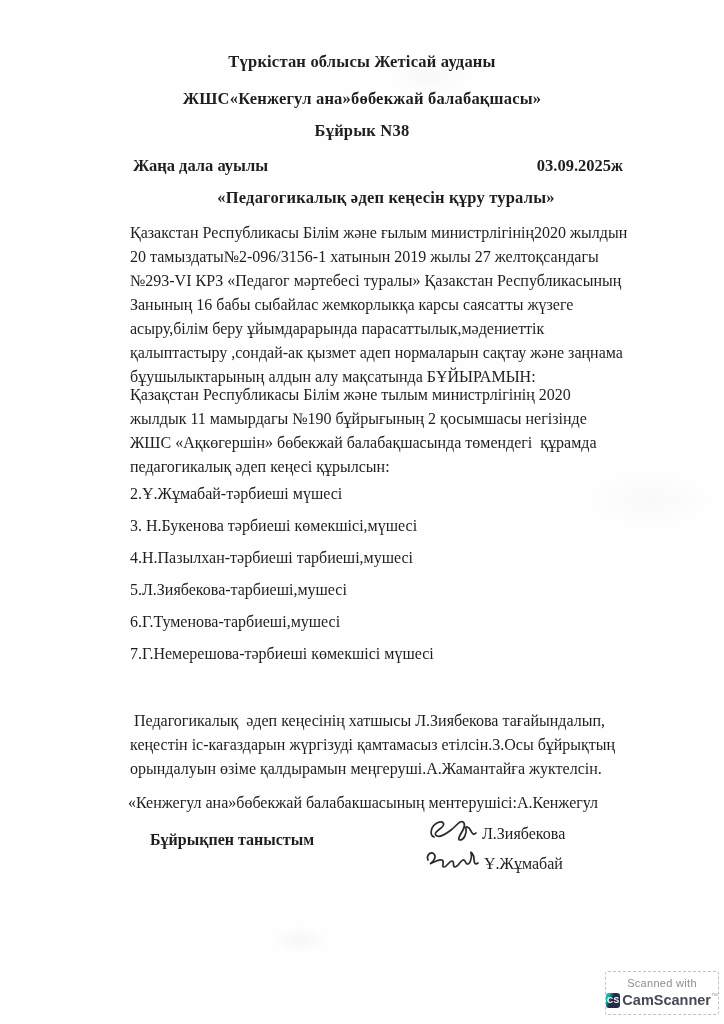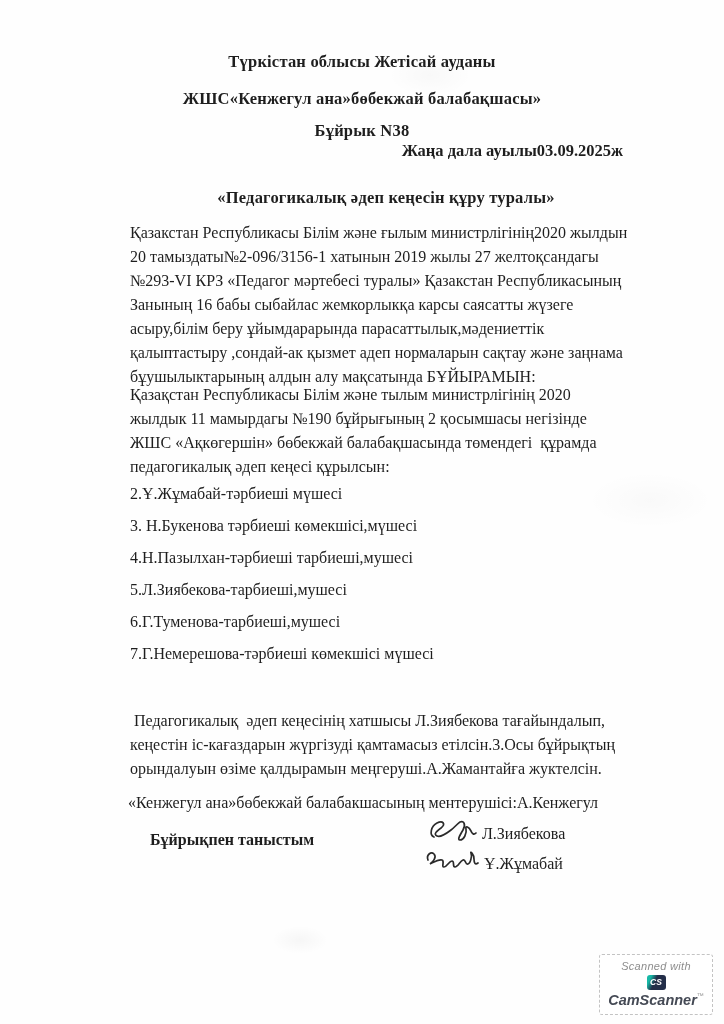--- a/index.html
+++ b/index.html
@@ -32,25 +32,25 @@
     font-size: 16.5px;
     font-weight: 700;
     letter-spacing: 0.2px;
   }
   .hdr1 { top: 52px; }
   .hdr2 { top: 89px; }
   .order-no { top: 121px; }
   .doc-title { top: 188px; font-weight: 700; padding-left: 24px; }
   .place-date {
     position: absolute;
-    top: 141px;
+    top: 156px;
     left: 133px;
     width: 490px;
     display: flex;
-    justify-content: flex-end;
+    justify-content: space-between;
     font-size: 16.5px;
     font-weight: 700;
   }
   .para {
     position: absolute;
     left: 130px;
     width: 500px;
     font-size: 16px;
     line-height: 24px;
     text-align: left;
@@ -94,43 +94,41 @@
   }
   .sig-row-1 { top: 818px; }
   .sig-row-2 { top: 848px; }
   .sig-glyph { display: inline-block; }
   .sig-name {
     font-size: 16px;
     white-space: nowrap;
   }
   .cs-badge {
     position: absolute;
-    right: 11px;
+    right: 5px;
     bottom: 9px;
     width: 112px;
     padding: 5px 0 6px 0;
     border: 1px dashed #c3c3c3;
     border-radius: 3px;
     background: #ffffff;
     text-align: center;
     font-family: "Liberation Sans", sans-serif;
-    font-style: italic;
   }
   .cs-badge .scanned-with {
     font-size: 11px;
     color: #8d8d8d;
     letter-spacing: 0.3px;
     margin-bottom: 3px;
   }
   .cs-row {
     display: flex;
     align-items: center;
     justify-content: flex-start;
     gap: 2px;
-    flex-direction: column;
   }
   .cs-logo {
     width: 19px;
     height: 15px;
     border-radius: 3px;
     background: linear-gradient(115deg, #17b8a6 0%, #17b8a6 18%, #232e49 42%, #232e49 100%);
     color: #ffffff;
     font-size: 8.5px;
     font-weight: 700;
     line-height: 15px;

